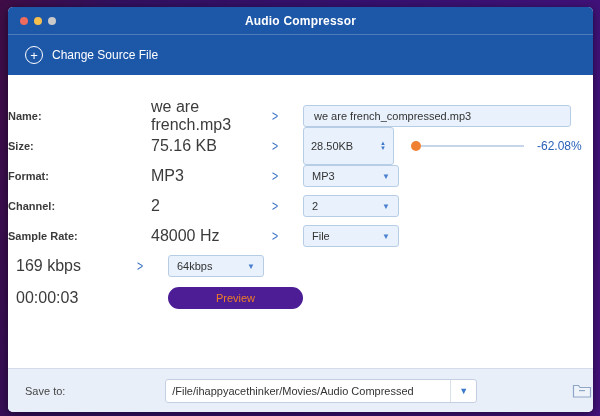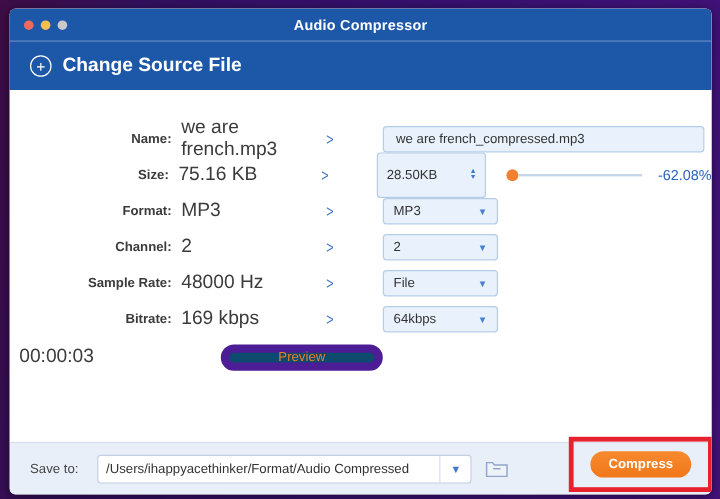--- a/index.html
+++ b/index.html
@@ -30,53 +30,53 @@
   .header {
     height:41px; background:#1d57a8; border-top:1px solid rgba(255,255,255,0.22);
     display:flex; align-items:center; padding-left:17px; flex:0 0 auto;
   }
   .change-src { display:flex; align-items:center; gap:9px; cursor:pointer; }
   .plus-circle {
     width:18px; height:18px; border:1.5px solid #ffffff; border-radius:50%;
     color:#ffffff; font-size:13px; line-height:15px; text-align:center; font-weight:400;
     display:flex; align-items:center; justify-content:center;
   }
-  .change-src-label { color:#ffffff; font-size:16px; font-weight:bold; }
+  .change-src-label { color:#ffffff; font-size:12px; font-weight:normal; }
   
   .content { flex:1; background:#ffffff; padding-top:26px; position:relative; }
   .frow { display:flex; align-items:center; height:30px; }
   .frow.duration { margin-top:2px; }
-  .flabel { width:135px; text-align:right; font-size:11px; font-weight:bold; color:#3b3b3b; }
+  .flabel { width:135px; text-align:left; font-size:11px; font-weight:bold; color:#3b3b3b; }
   .fvalue { margin-left:8px; width:112px; font-size:16px; color:#3b3b3b; }
   .chev { width:24px; text-align:center; color:#3b72c4; font-size:14px; font-weight:400;
           transform:scaleX(.75); }
-  .ctrl { margin-left:32px; display:flex; align-items:center; }
+  .ctrl { margin-left:16px; display:flex; align-items:center; }
   .field {
     background:#e9f2fc; border:1px solid #b7cde6; border-radius:3px; height:22px;
     font-size:11px; color:#333; display:flex; align-items:center;
   }
   .text-input { width:268px; padding:0 10px; }
   .dd { width:96px; padding:0 8px; justify-content:space-between; }
   .dd-arrow { color:#4a80cd; font-size:8px; }
   .stepper { width:91px; padding:18px 7px; justify-content:space-between; }
   .step-arrows { display:flex; flex-direction:column; line-height:0.9; }
   .step-arrows span { color:#3e79cb; font-size:6px; }
   .slider { display:flex; align-items:center; margin-left:17px; }
   .slider-dot { width:10px; height:10px; border-radius:50%; background:#f08032; }
   .slider-track { width:103px; height:2px; background:#c6d6e8; }
   .pct { margin-left:13px; font-size:12px; color:#2a62b8; }
   .preview-btn {
     width:135px; height:22px; border:7px solid #4c1d95; border-radius:11px;
-    background:#0c4a6e; color:#ef7d27; font-size:11px;
+    background:#4c1d95; color:#ef7d27; font-size:11px;
     display:flex; align-items:center; justify-content:center; cursor:pointer;
   }
   
   .footer {
     flex:0 0 auto; height:44px; background:#e9eff9; border-top:1px solid #d4dcea;
-    display:flex; align-items:center; padding-left:17px;
+    display:flex; align-items:center; padding-left:17px;justify-content:space-between;
   }
   .saveto-label { font-size:11px; color:#454545; }
   .path-field {
     margin-left:16px; width:312px; height:24px; background:#ffffff;
     border:1px solid #c4d0e2; border-radius:3px; display:flex; align-items:center;
   }
   .path-text { flex:1; padding:0 6px; font-size:11px; color:#333; white-space:nowrap; overflow:hidden; }
   .path-dd { width:26px; height:100%; border-left:1px solid #d8e0ec;
              display:flex; align-items:center; justify-content:center; }
   .path-dd span { color:#3e79cb; font-size:9px; }
@@ -176,21 +176,20 @@
       <div class="chev">&gt;</div>
       <div class="ctrl">
         <div class="field dd">
           <span>File</span>
           <span class="dd-arrow">▼</span>
         </div>
       </div>
     </div>
 
     <div class="frow">
-      <div class="flabel">Bitrate:</div>
       <div class="fvalue">169 kbps</div>
       <div class="chev">&gt;</div>
       <div class="ctrl">
         <div class="field dd">
           <span>64kbps</span>
           <span class="dd-arrow">▼</span>
         </div>
       </div>
     </div>
 
@@ -200,30 +199,27 @@
       <div class="ctrl">
         <div class="preview-btn">Preview</div>
       </div>
     </div>
 
   </div>
 
   <div class="footer">
     <div class="saveto-label">Save to:</div>
     <div class="path-field">
-      <div class="path-text">/Users/ihappyacethinker/Format/Audio Compressed</div>
+      <div class="path-text">/File/ihappyacethinker/Movies/Audio Compressed</div>
       <div class="path-dd">
         <span>▼</span>
       </div>
     </div>
     <div class="folder-btn">
       <svg width="20" height="17" viewBox="0 0 20 17">
         <path d="M1.5 3.5 h5 l1.5 2 h10.5 v9.5 h-17 z" fill="#eef3fa" stroke="#8fa6c8" stroke-width="1.2"></path>
         <rect x="7" y="8" width="6" height="1.2" fill="#8fa6c8"></rect>
       </svg>
     </div>
   </div>
 
-  <div class="annotation-rect">
-    <div class="compress-btn">Compress</div>
-  </div>
 
 </div>
 
 </body></html>

